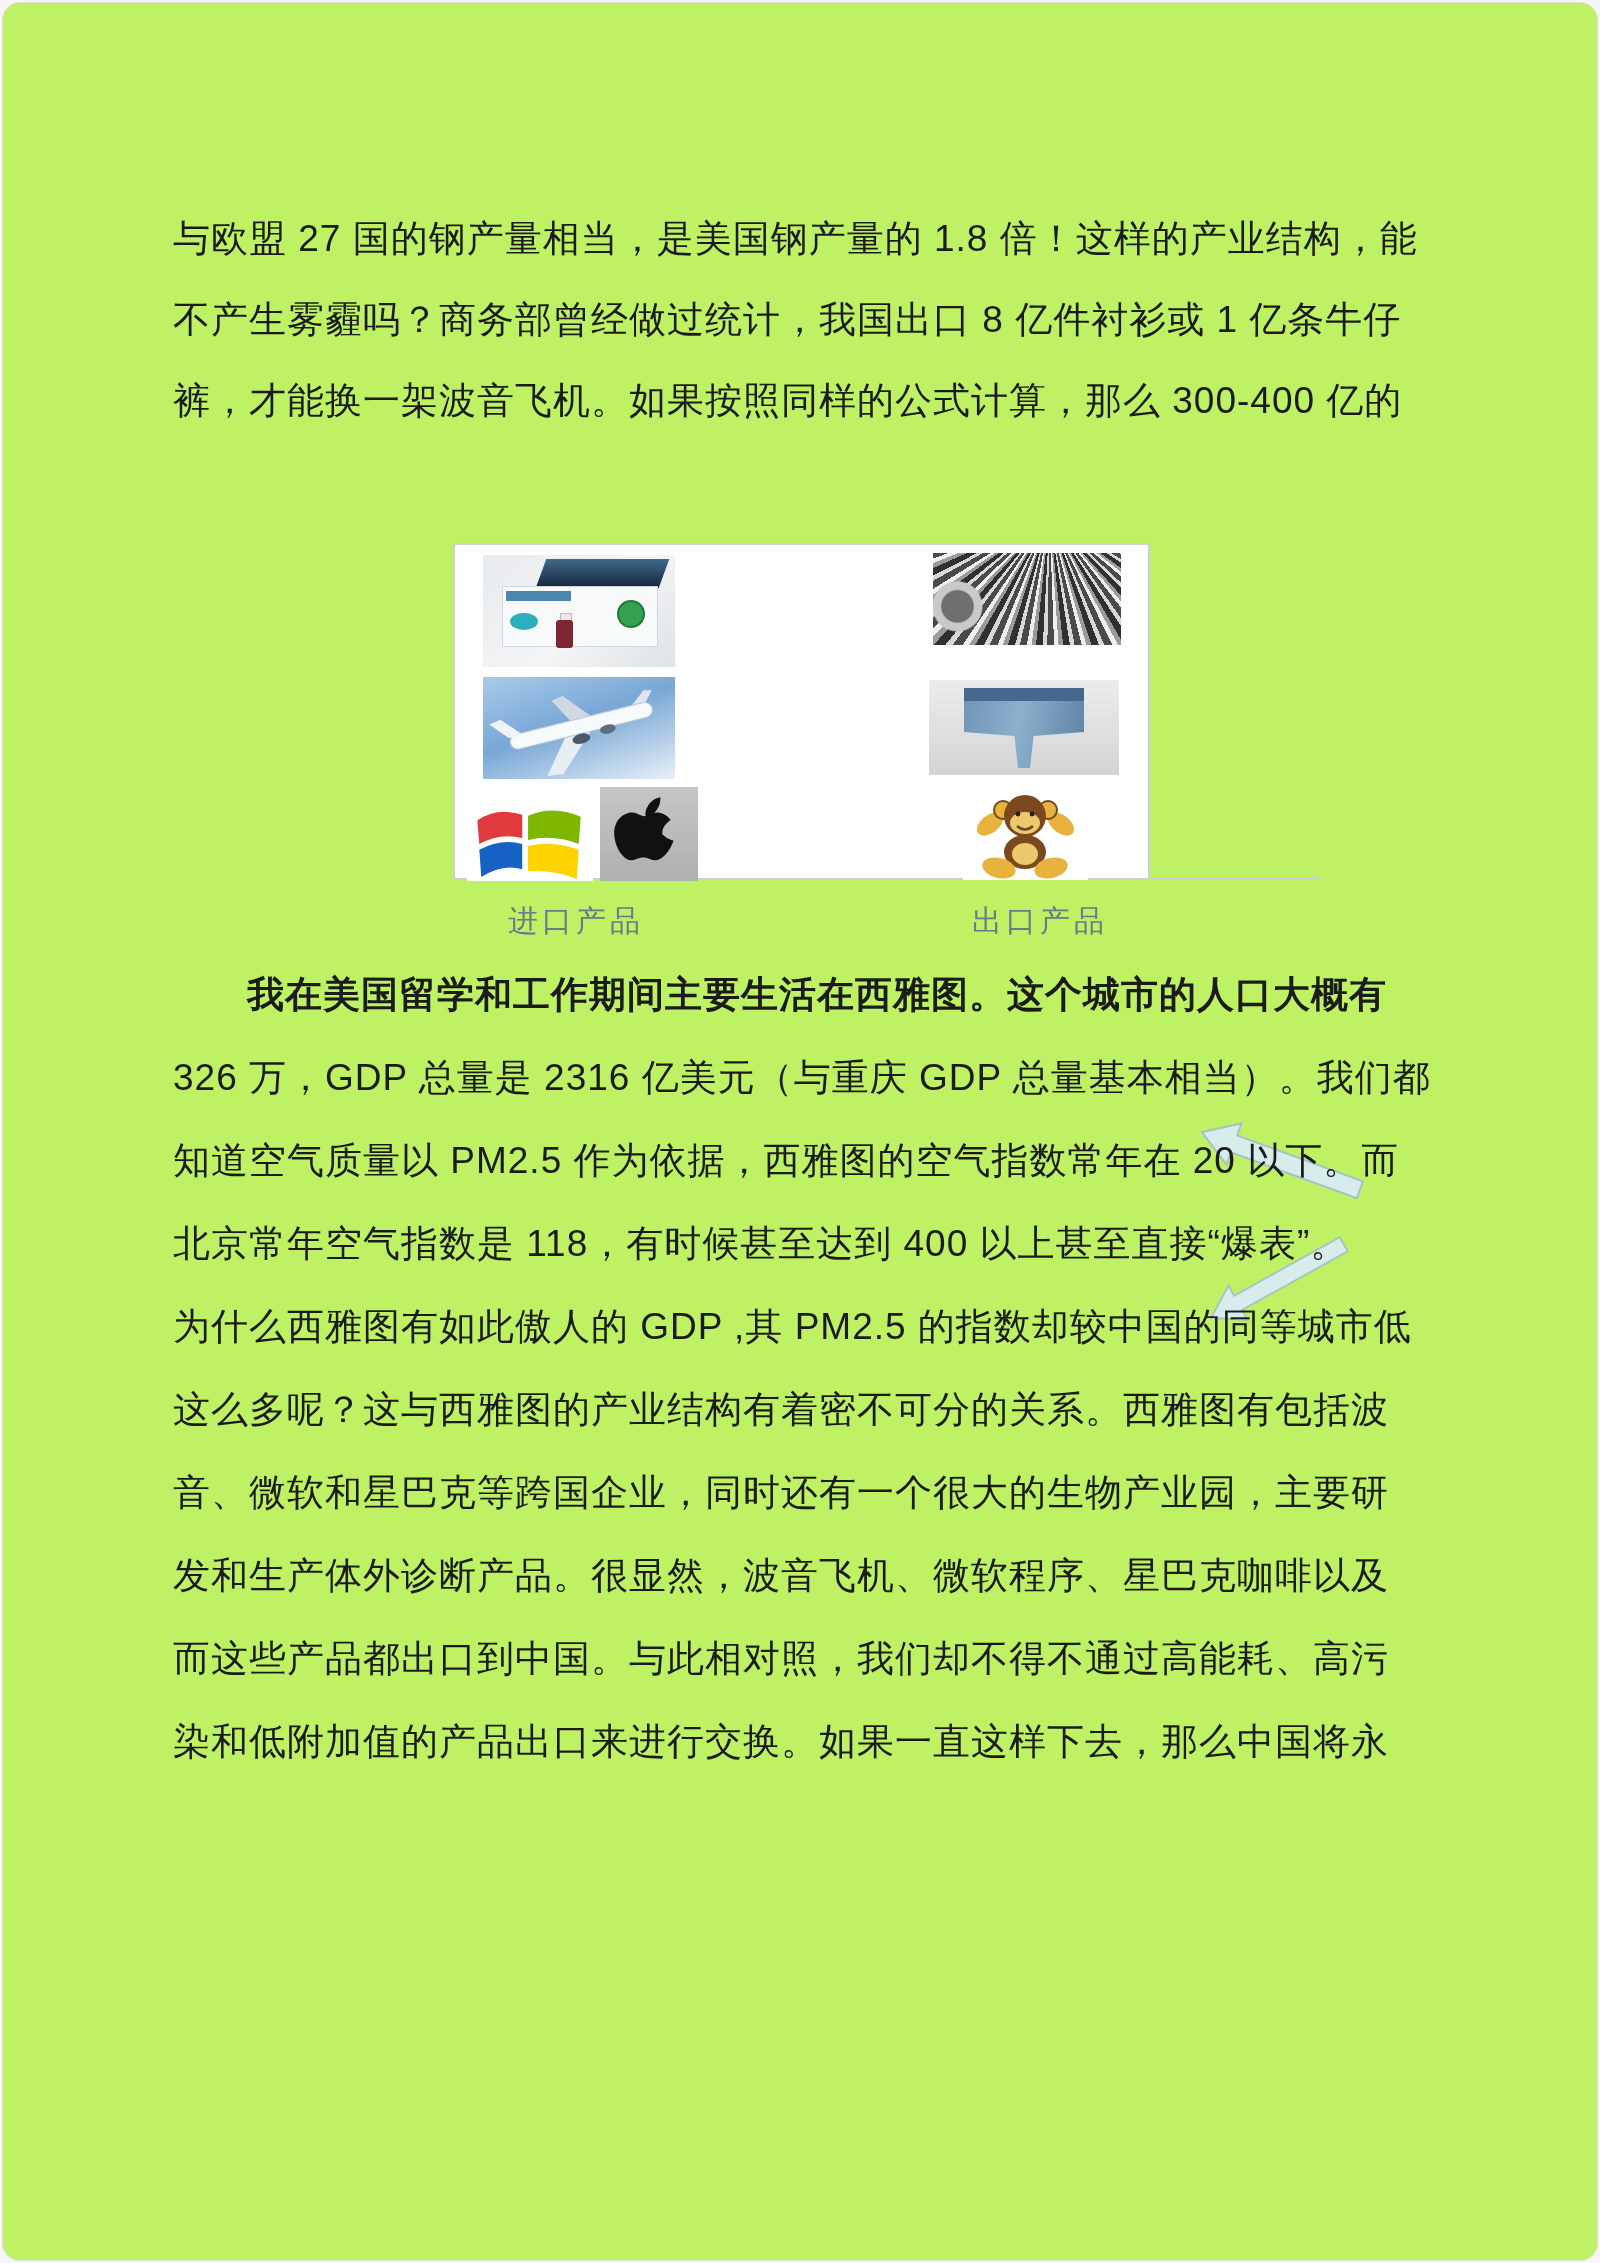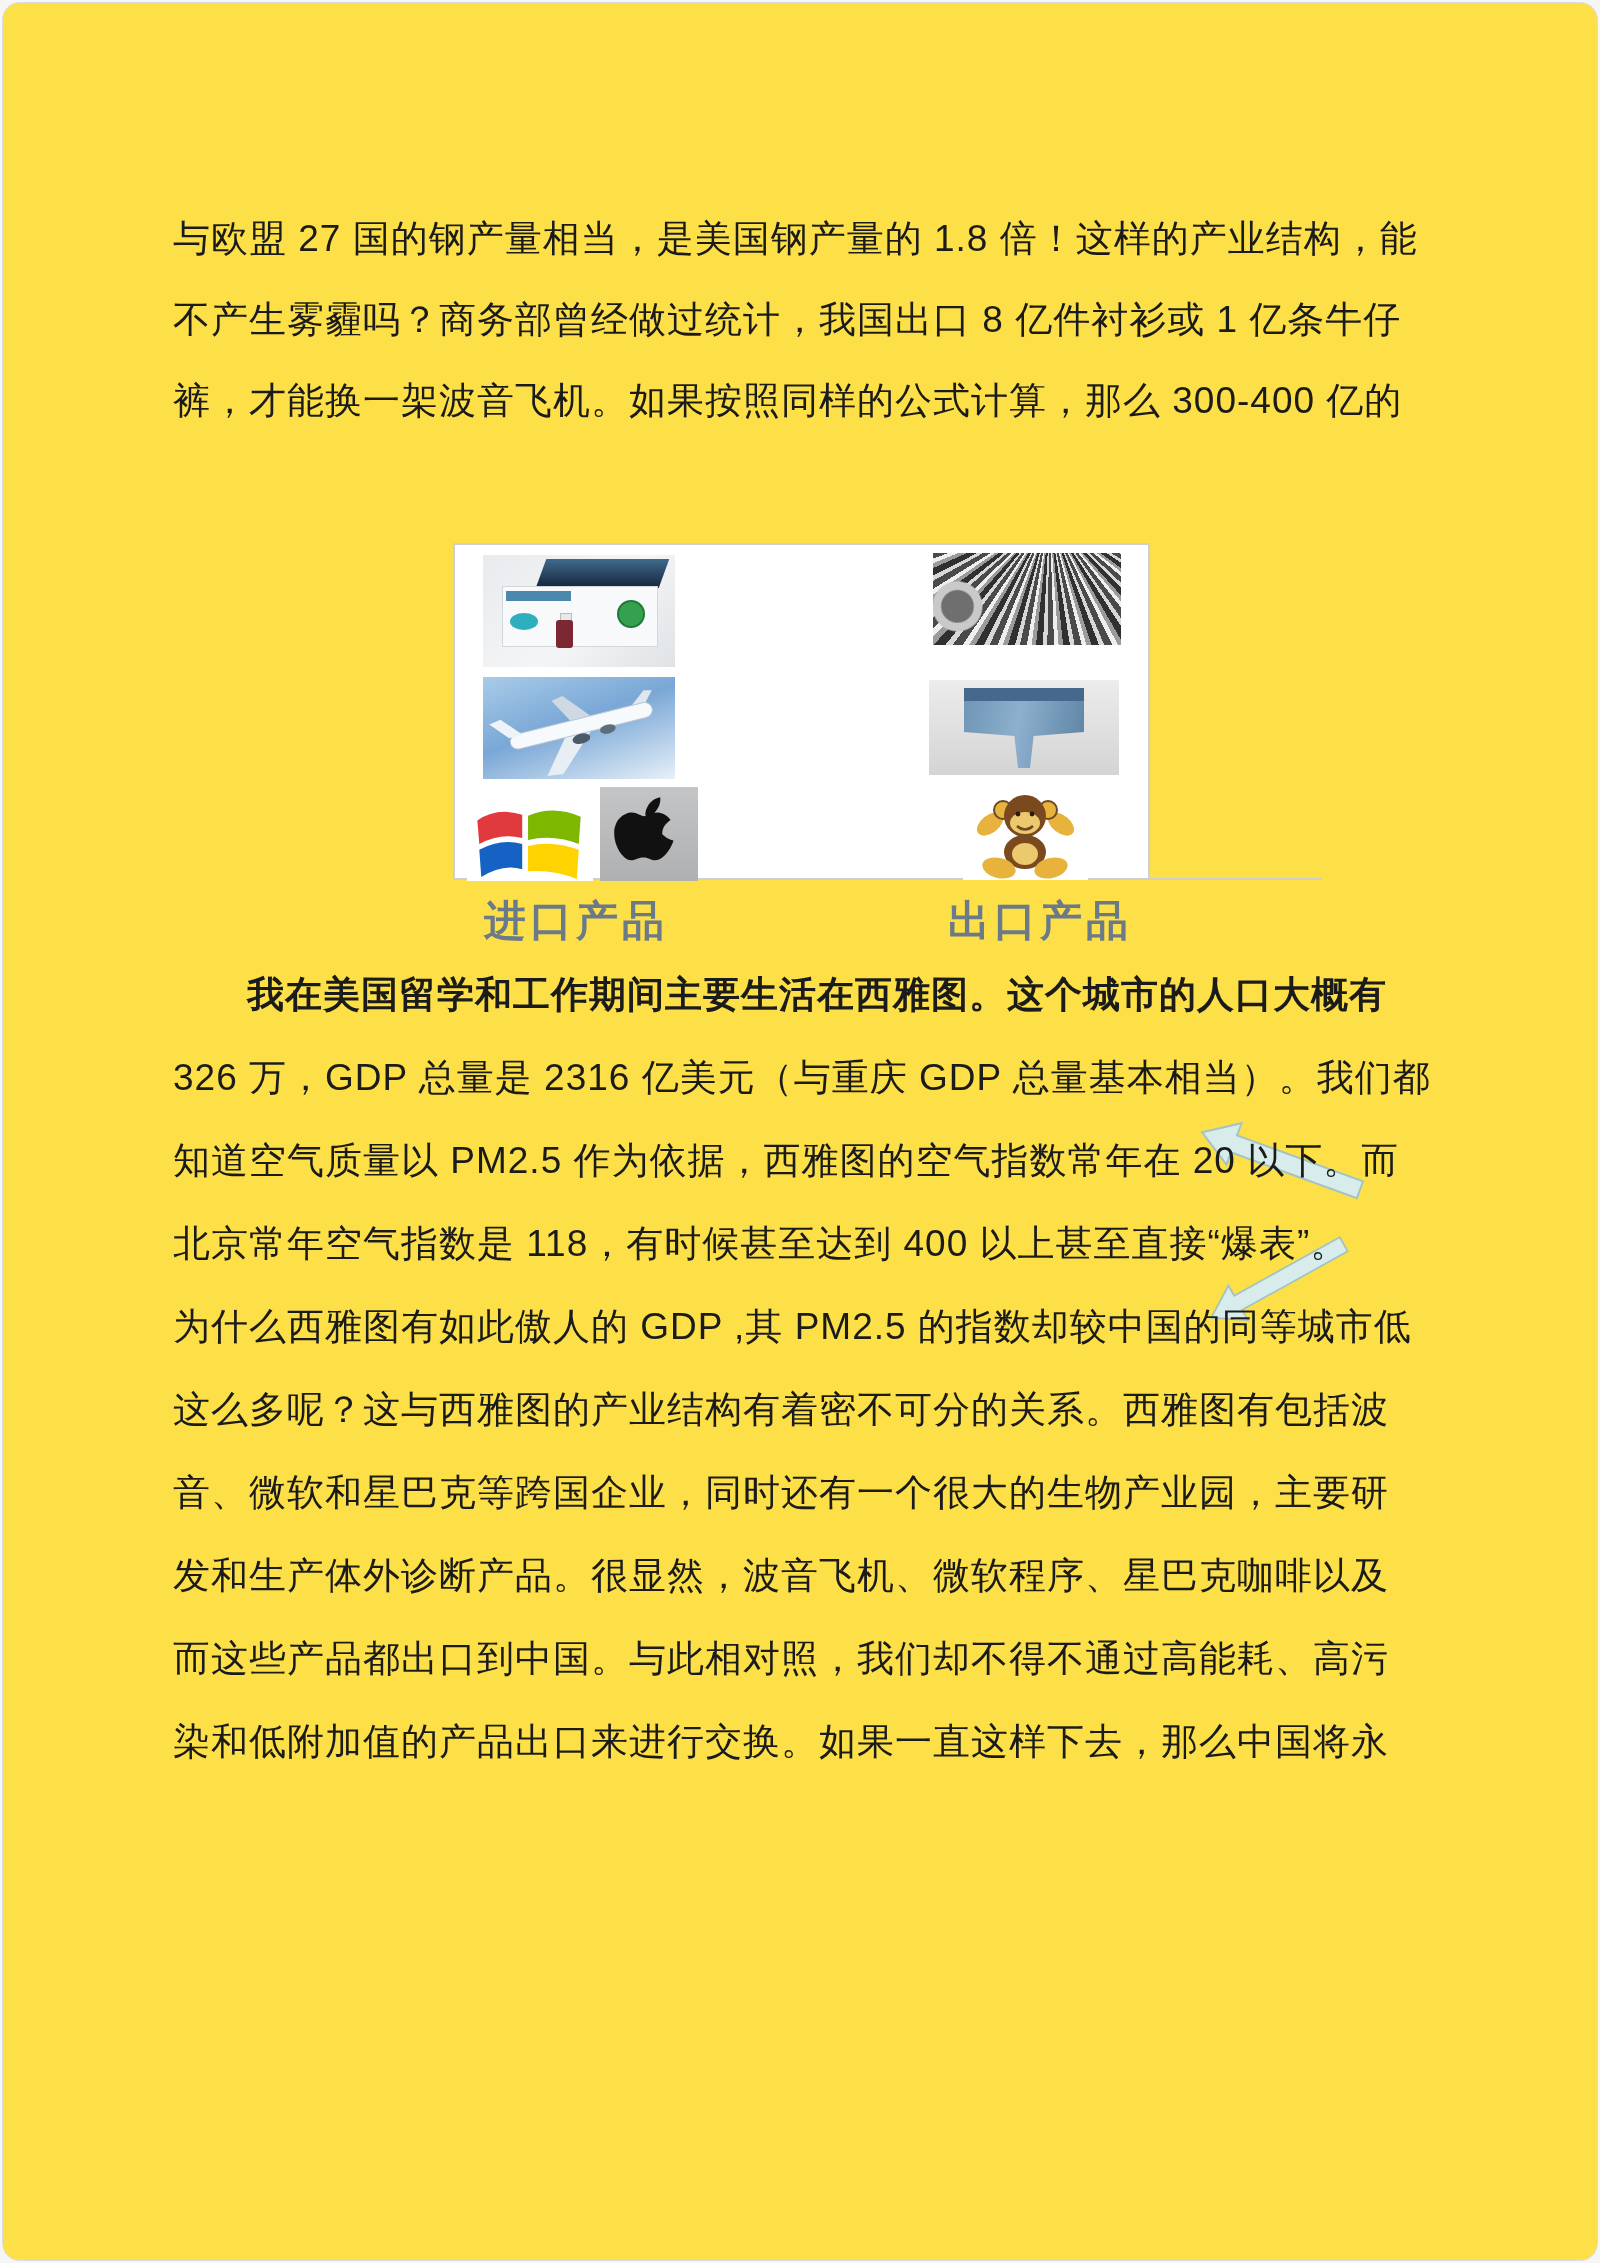--- a/index.html
+++ b/index.html
@@ -1,18 +1,18 @@
 <!DOCTYPE html>
 <html><head>
 <meta charset="utf-8">
 <style>
   html,body{margin:0;padding:0;background:#f3f3f3;}
   #stage{position:relative;width:1600px;height:2263px;background:#f6f6f6;overflow:hidden;
          font-family:"Liberation Sans",sans-serif;}
-  #page{position:absolute;inset:2px;background:#fde047;border:1px solid #dcdcdc;border-radius:18px;}
+  #page{position:absolute;inset:2px;background:#bef264;border:1px solid #dcdcdc;border-radius:18px;}
   
   .para{position:absolute;left:170px;width:1268px;color:#1b1b1b;}
   .ln{display:block;height:81px;line-height:81px;font-size:37px;letter-spacing:1px;white-space:nowrap;}
   #para2 .ln{height:83px;line-height:83px;}
   .indent{text-indent:74px;font-weight:bold;}
   
   #figbox{position:absolute;left:450px;top:540px;width:697px;height:337px;background:#fff;
           border:2px solid #cfcfcf;box-sizing:border-box;}
   #figext{position:absolute;left:1147px;top:875px;width:172px;height:2px;background:#cfcfcf;}
   .tile{position:absolute;overflow:hidden;}
@@ -42,21 +42,21 @@
     background:linear-gradient(100deg,#6f94b5,#8cb0cd 45%,#5d82a3);
     clip-path:polygon(0 0,100% 0,100% 55%,58% 60%,55% 100%,45% 100%,42% 60%,0 55%);}
   #jeans .waist{position:absolute;left:35px;top:8px;width:120px;height:13px;background:#46688d;}
   
   #monkey{left:958px;top:783px;width:125px;height:92px;background:#fff;}
   
   .blockarrow{position:absolute;}
   #arrow1{left:740px;top:588px;width:172px;height:56px;transform:rotate(20deg);}
   #arrow2{left:745px;top:708px;width:155px;height:56px;transform:rotate(-29deg);}
   
-  .figlabel{position:absolute;top:893px;height:50px;line-height:50px;font-size:42px;font-weight:bold;
+  .figlabel{position:absolute;top:893px;height:50px;line-height:50px;font-size:30px;font-weight:normal;
             color:#6b7a88;letter-spacing:4px;text-align:center;}
   #implabel{left:448px;width:250px;}
   #explabel{left:912px;width:250px;}
 </style>
 </head>
 <body>
 
 <div id="stage">
   <div id="page">
 

